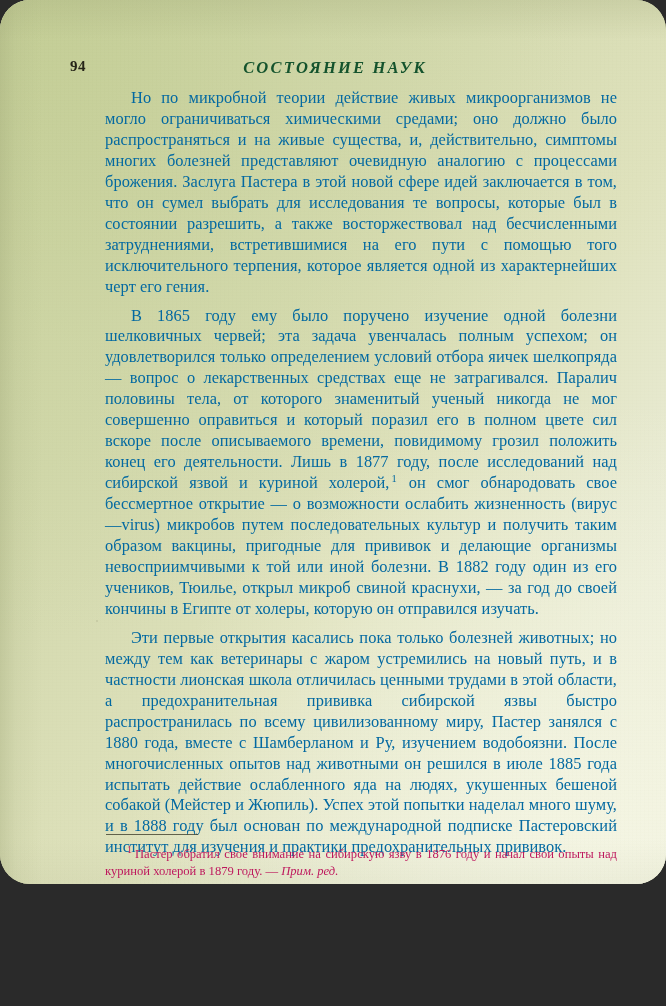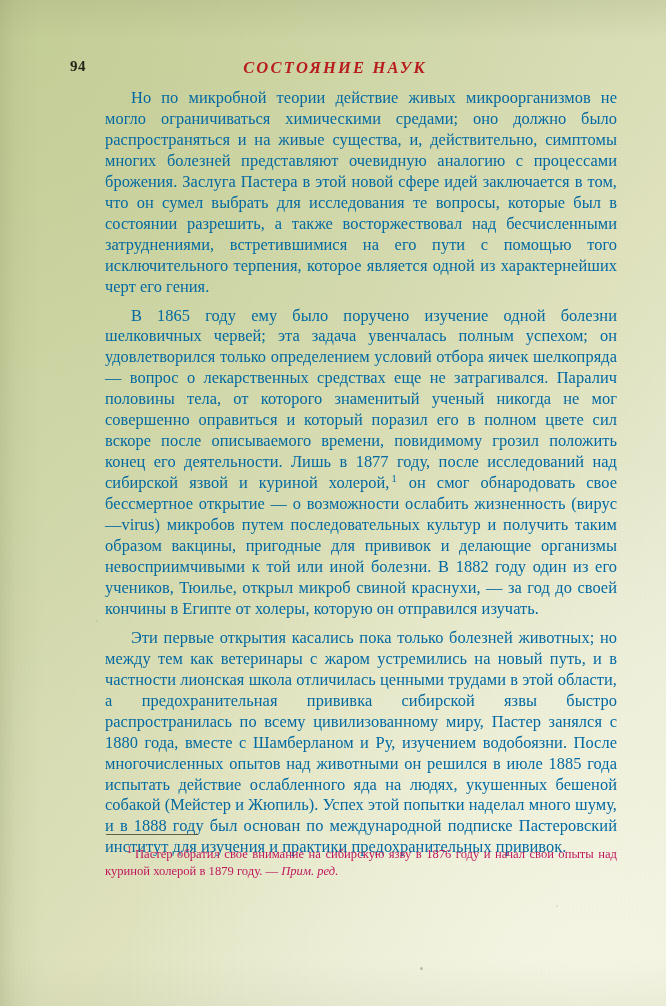--- a/index.html
+++ b/index.html
@@ -4,25 +4,26 @@
 <title>Scanned page 94</title>
 <style>
   html, body {
     margin: 0;
     padding: 0;
     background: #2a2a2a;
   }
   #page {
     position: relative;
     width: 666px;
-    height: 1006px;
+    height: 884px;
     overflow: hidden;
     background: #d2d8ab;
     font-family: "Liberation Serif", "DejaVu Serif", serif;
     color: #222118;
+    border-radius: 30px;
   }
   
   #paper-base {
     position: absolute;
     inset: 0;
     background:
       radial-gradient(120% 95% at 88% 100%, rgba(245,246,228,0.95) 0%, rgba(243,244,222,0.55) 26%, rgba(233,236,200,0.0) 58%),
       radial-gradient(130% 110% at 6% 4%, rgba(196,206,150,0.85) 0%, rgba(203,212,160,0.45) 32%, rgba(210,216,170,0.0) 62%),
       linear-gradient(127deg, #c8d09e 0%, #d2d8ac 30%, #dfe2bd 58%, #ebedd9 82%, #f1f1e2 100%);
   }
@@ -70,21 +71,21 @@
   .runhead-title {
     position: absolute;
     left: 0;
     right: 0;
     top: 0;
     text-align: center;
     font-style: italic;
     font-weight: 700;
     font-size: 16.5px;
     letter-spacing: 2.2px;
-    color: #b91c1c;
+    color: #14532d;
   }
 
   
   .body-col {
     position: absolute;
     left: 105px;
     top: 88px;
     width: 512px;
   }
   p.para {

